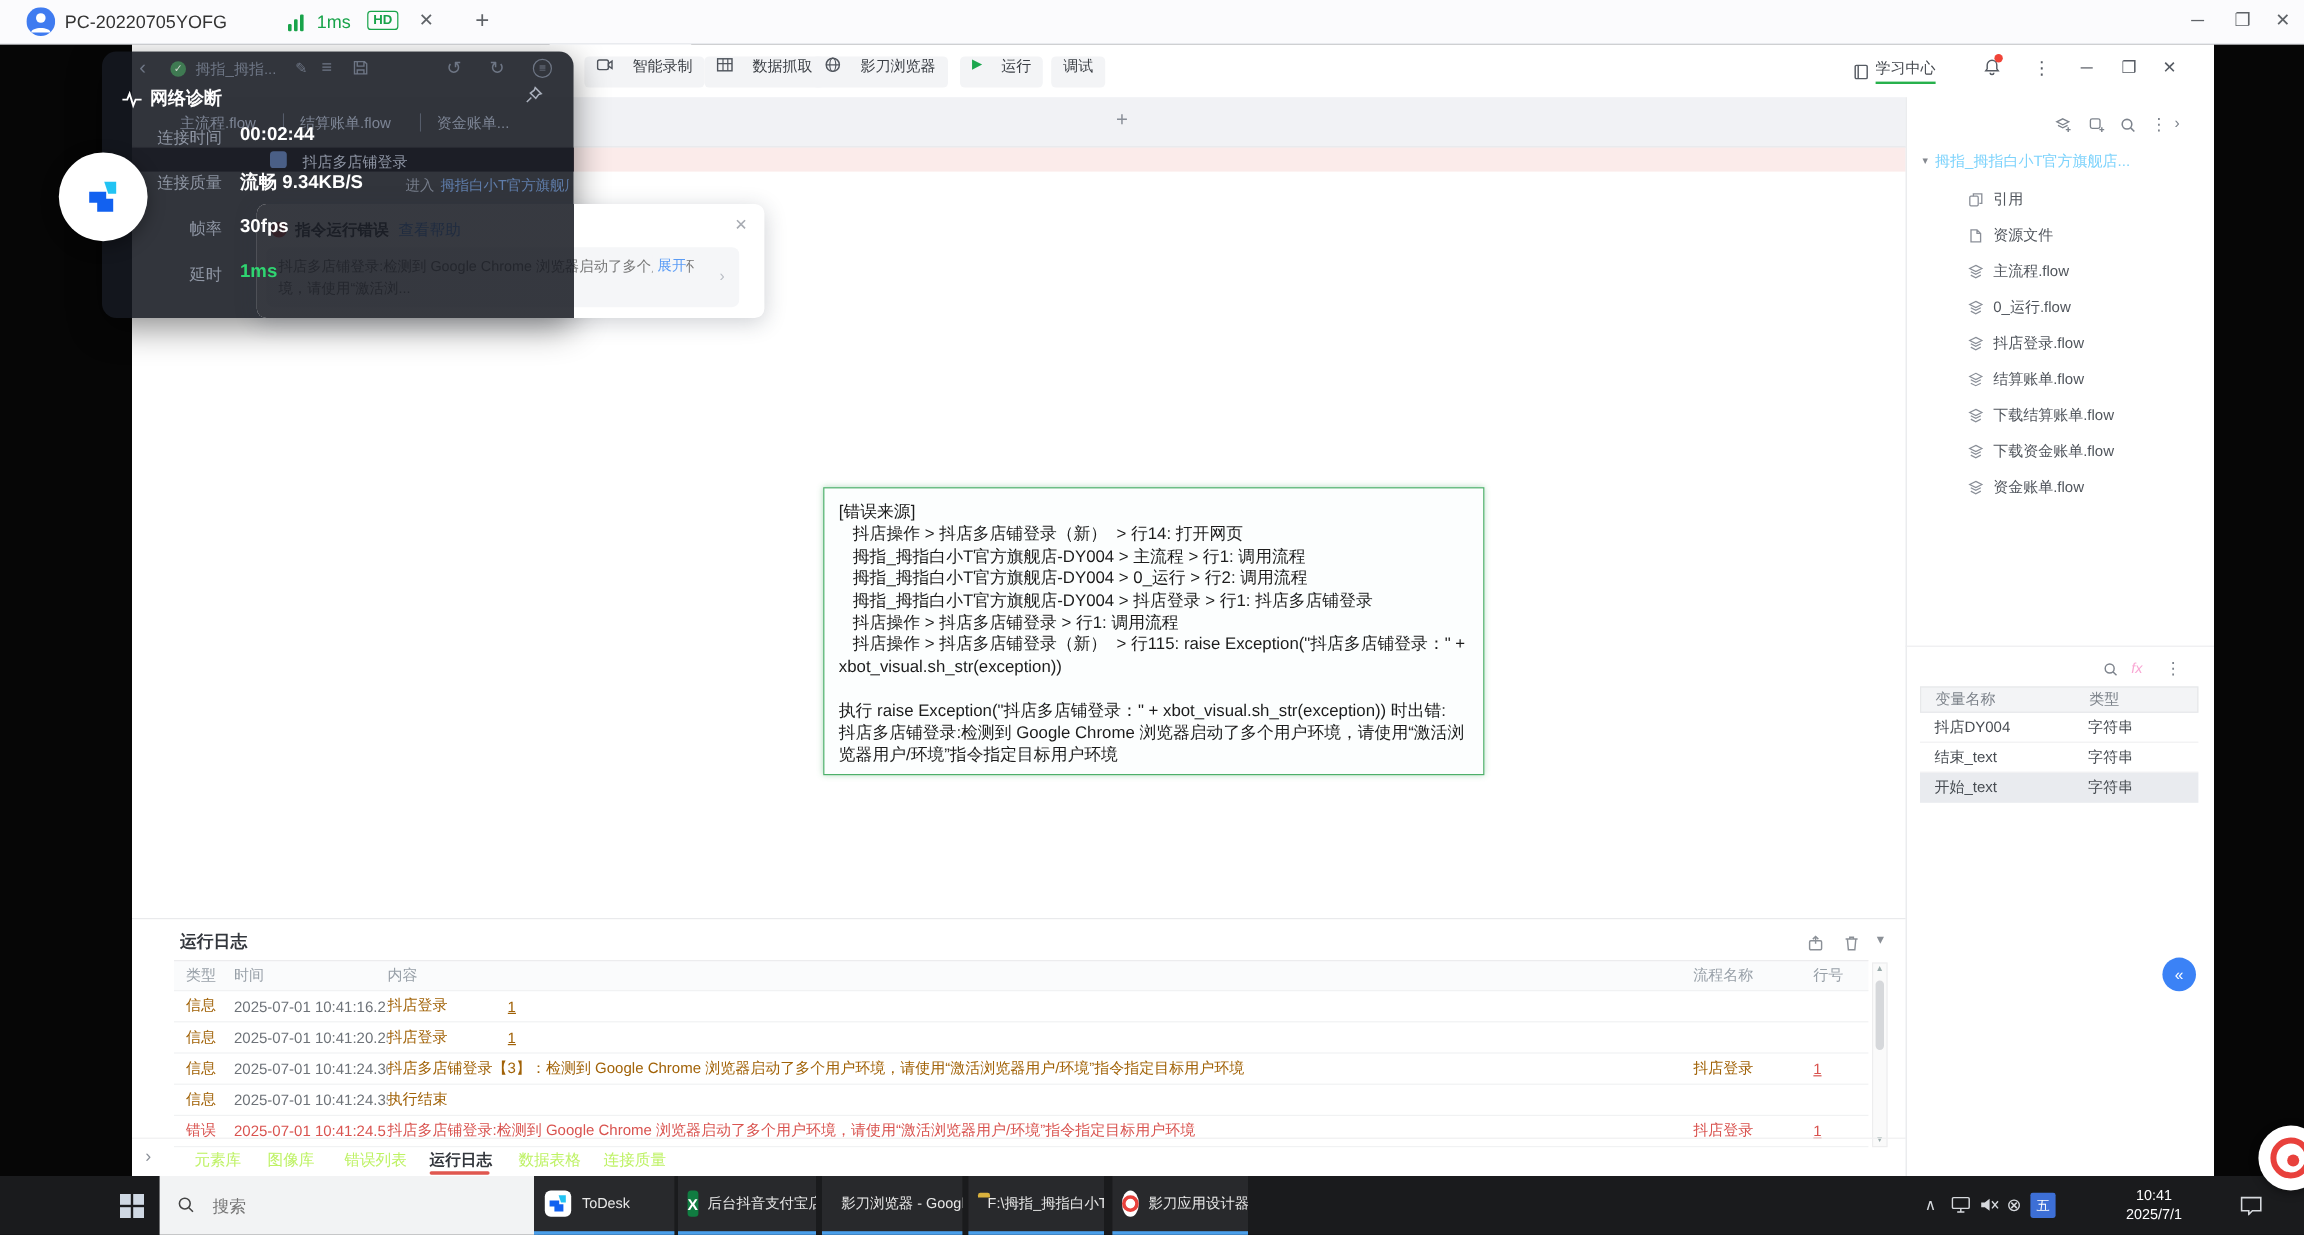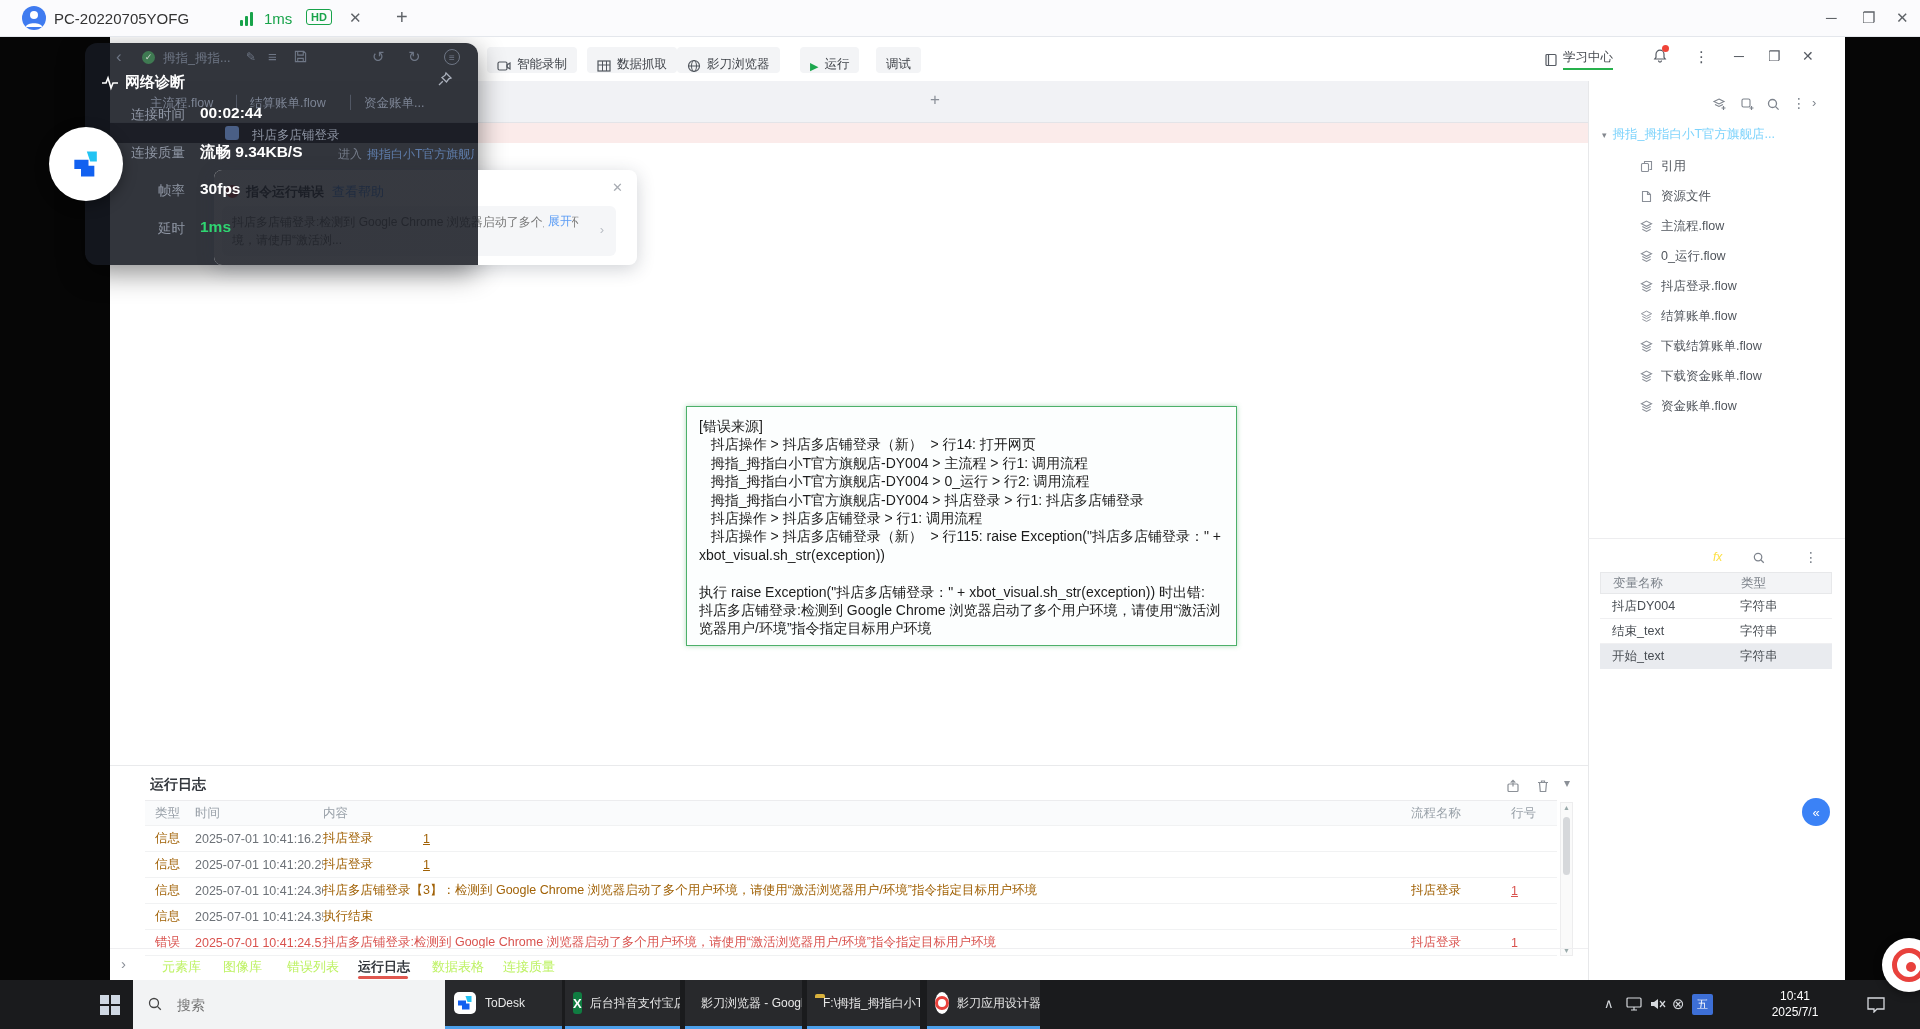--- a/index.html
+++ b/index.html
@@ -15,21 +15,21 @@
   .sigbars span{display:inline-block;width:3px;background:#18a34a;margin-right:2px;border-radius:1px}
   .lat{color:#18a34a;font-size:15px}
   .hd{border:1.5px solid #18a34a;color:#18a34a;font-size:11px;font-weight:bold;border-radius:3px;padding:1px 4px}
   .gray-glyph{color:#5f6368;font-size:15px;line-height:1}
 
   
   #remote-bg{left:0;top:37px;width:1920px;height:943px;background:#060606}
   #app-bg{left:110px;top:37px;width:1735px;height:943px;background:#fff}
 
   
-  .tool-pill{position:absolute;height:26px;background:#f3f4f6;border-radius:4px;display:flex;align-items:flex-end;gap:6px;padding:0 10px;font-size:12.5px;color:#3b3f45}
+  .tool-pill{position:absolute;height:26px;background:#f3f4f6;border-radius:4px;display:flex;align-items:flex-start;gap:16px;padding:0 10px;font-size:12.5px;color:#3b3f45}
   .app-ctl{position:absolute;color:#565b63;font-size:14px}
 
   
   #tabstrip{left:110px;top:81px;width:1478px;height:42px;background:#f1f2f5;border-bottom:1px solid #e3e4e8}
   .tab-dim{position:absolute;font-size:12.5px;color:#7c8494}
   .tab-plain{position:absolute;font-size:12.5px;color:#6b7077;top:14px}
   .tab-active{position:absolute;left:458px;top:5px;width:118px;height:37px;background:#fff;border-radius:6px 6px 0 0}
   .tab-sep{position:absolute;top:13px;color:#d3d5da;font-size:12px}
 
   
@@ -369,21 +369,21 @@
 </div>
 
 <div class="abs" style="left:1588px;top:538px;width:257px;height:1px;background:#ededef"></div>
 <div class="abs side-title" style="left:1606px;top:548px">全局变量</div>
 <div class="abs" style="left:1752px;top:551px">
   <svg width="14" height="14" viewBox="0 0 15 15">
       <circle cx="6.5" cy="6.5" r="4" fill="none" stroke="#7d838c" stroke-width="1.3"></circle>
       <path d="M9.6 9.6l3 3" stroke="#7d838c" stroke-width="1.3"></path>
     </svg>
 </div>
-<div class="abs" style="left:1713px;top:550px;color:#fde047;font-size:12px;font-style:italic">fx</div>
+<div class="abs" style="left:1776px;top:550px;color:#f9a8d4;font-size:12px;font-style:italic">fx</div>
 <div class="abs" style="left:1804px;top:549px;color:#7d838c;font-size:14px">⋮</div>
 
 <div class="abs flex" style="left:1600px;top:572px;width:232px;height:22px;background:#f3f4f6;border:1px solid #e7e8ea">
   <span class="var-cell" style="width:140px;padding-left:12px;color:#7c828a">变量名称</span>
   <span class="var-cell" style="color:#7c828a">类型</span>
 </div>
 <div class="abs flex" style="left:1600px;top:594px;width:232px;height:25px;border-bottom:1px solid #f0f0f2">
   <span class="var-cell" style="width:140px;padding-left:12px">抖店DY004</span>
   <span class="var-cell">字符串</span>
 </div>

